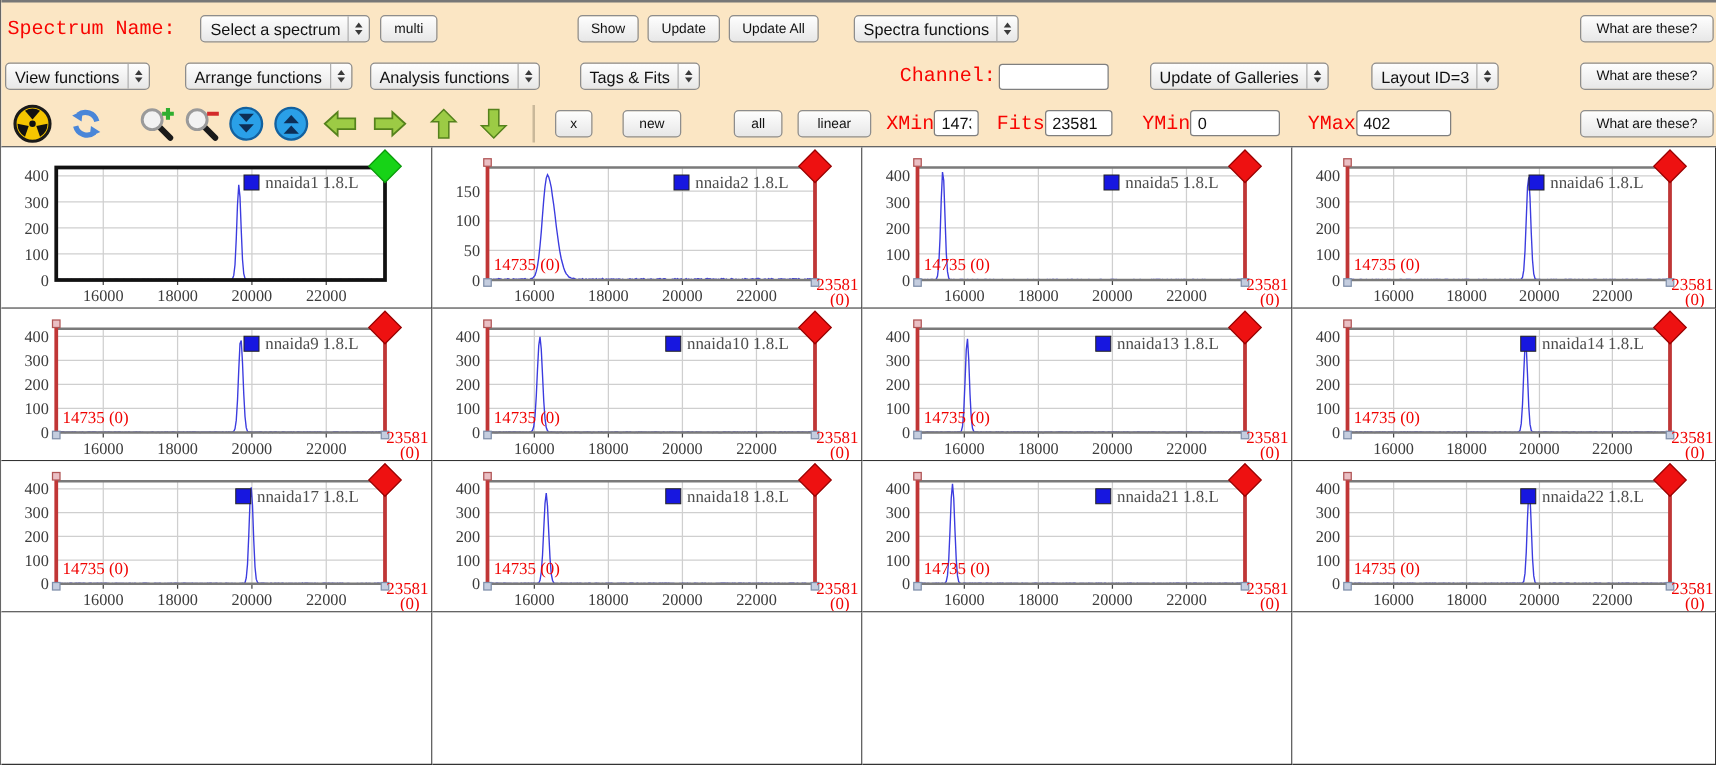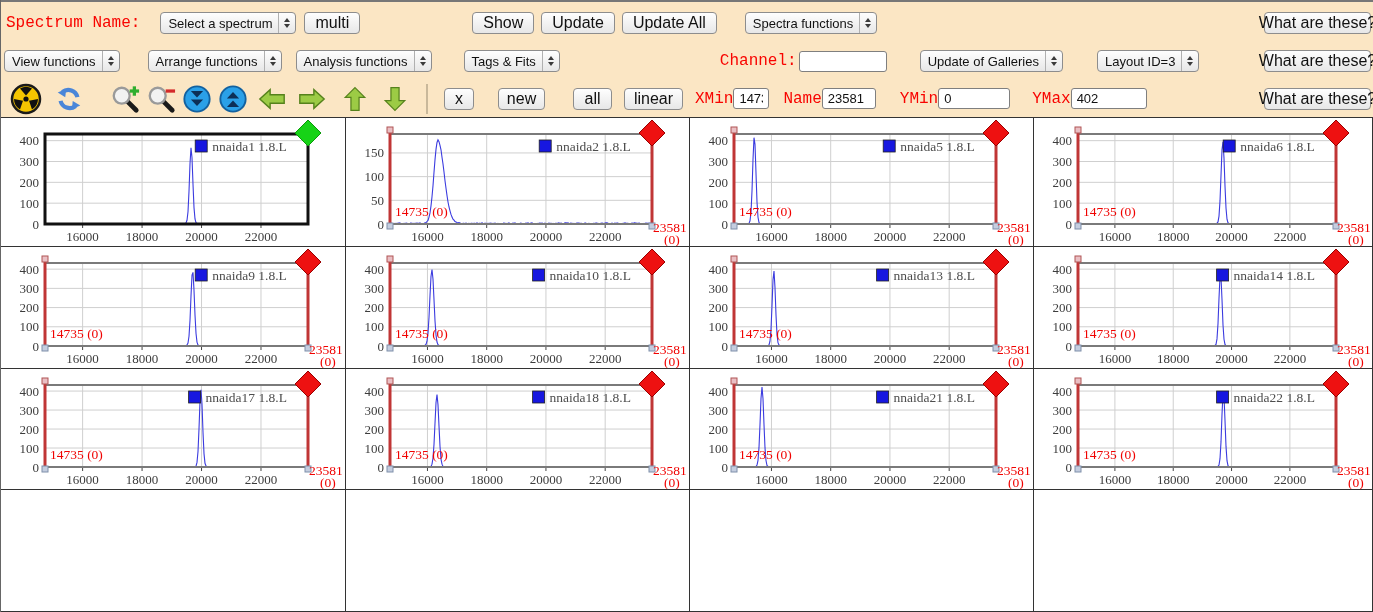--- a/index.html
+++ b/index.html
@@ -7,21 +7,21 @@
     width:1373px;height:612px;overflow:hidden;background:#fff;
     font-family:"Liberation Sans",sans-serif;font-size:13px;color:#111;
     border-left:1px solid #666;box-sizing:border-box;
   }
   
   .toolbar{background:#fbe6c4;height:117px;border-top:2px solid #777;box-sizing:border-box;}
   .tb-row{display:flex;align-items:center;padding-left:3px;}
   .rlabel{font-family:Liberation Mono, monospace;color:#f80400;font-size:16px;white-space:nowrap;}
   .btn{
     background:linear-gradient(#fefefe,#e7e7e7);border:1px solid #8d8d8d;border-radius:4px;
-    height:22px;padding:0 10px;font-family:"Liberation Sans",sans-serif;font-size:16px;color:#111;
+    height:22px;padding:0 10px;font-family:"Liberation Sans",sans-serif;font-size:11px;color:#111;
     display:inline-flex;align-items:center;justify-content:center;white-space:nowrap;box-sizing:border-box;
   }
   .dd{
     background:linear-gradient(#fefefe,#e7e7e7);border:1px solid #8d8d8d;border-radius:4px;
     height:22px;display:inline-flex;align-items:center;box-sizing:border-box;white-space:nowrap;
   }
   .ddl{padding:0 6px 0 7px;}
   .spin{border-left:1px solid #b0b0b0;height:100%;width:16px;display:flex;flex-direction:column;
         align-items:center;justify-content:center;gap:2px;}
   .tu{width:0;height:0;border-left:3.5px solid transparent;border-right:3.5px solid transparent;border-bottom:4px solid #3a3a3a;}
@@ -182,25 +182,25 @@
       </svg>
     </span>
     <span class="icon" style="margin-left:14px">
       <svg width="26" height="32" viewBox="0 0 32 32">
         <polygon points="16,30 28,18 21,18 21,2 11,2 11,18 4,18" fill="#9ccb45" stroke="#55821c" stroke-width="1.5"></polygon>
       </svg>
     </span>
     <span class="sep"></span>
     <button class="btn" style="margin-left:16px;width:30px">x</button>
     <button class="btn" style="margin-left:24px;width:47px">new</button>
-    <button class="btn" style="margin-left:28px;width:39px">all</button>
+    <button class="btn" style="margin-left:42px;width:39px">all</button>
     <button class="btn" style="margin-left:12px;width:59px">linear</button>
     <span class="rlabel" style="margin-left:12px">XMin</span>
     <input class="inp" style="width: 36px;" value="14735">
-    <span class="rlabel" style="margin-left:14px">Name</span>
+    <span class="rlabel" style="margin-left:14px">Fits</span>
     <input class="inp" style="width: 54px;" value="23581">
     <span class="rlabel" style="margin-left:24px">YMin</span>
     <input class="inp" style="width: 72px;" value="0">
     <span class="rlabel" style="margin-left:22px">YMax</span>
     <input class="inp" style="width: 76px;" value="402">
     <button class="btn what">What are these?</button>
   </div>
 </div>
 
 <div class="gallery" id="gallery">

